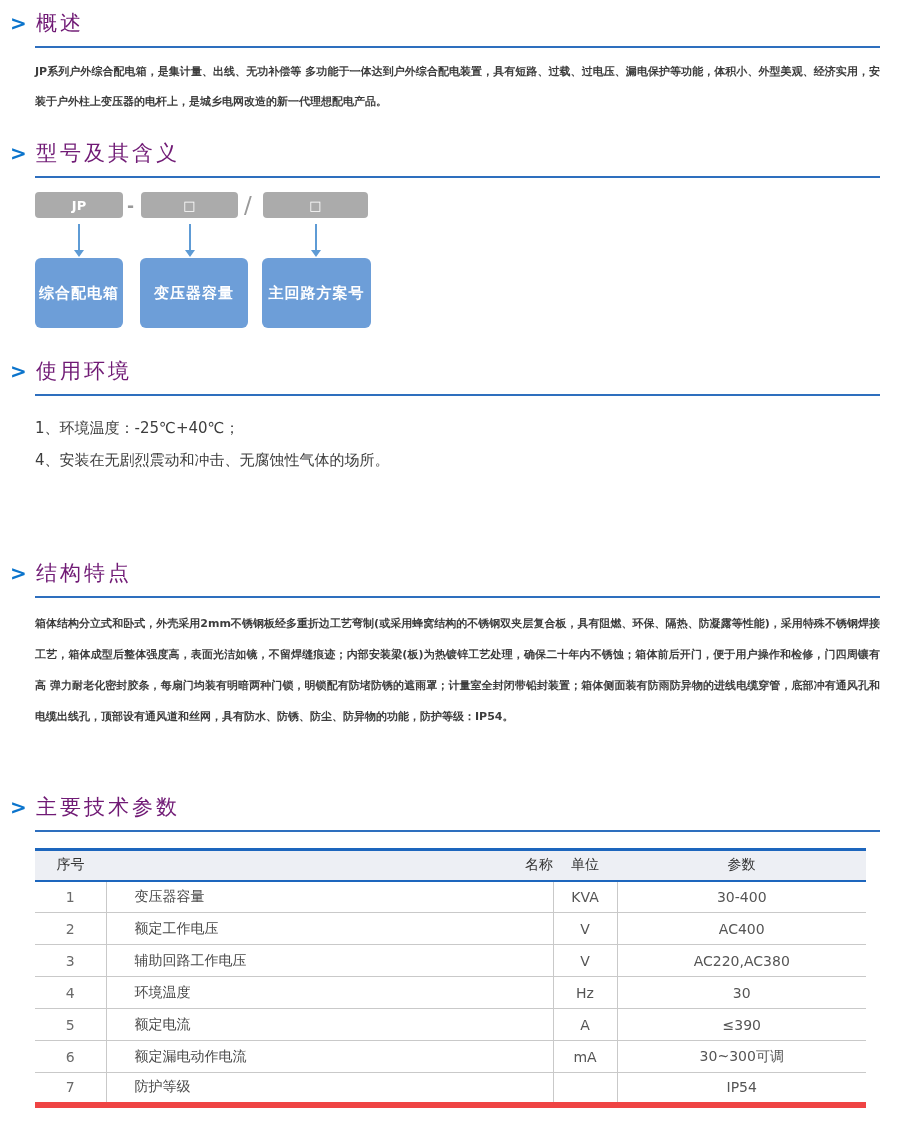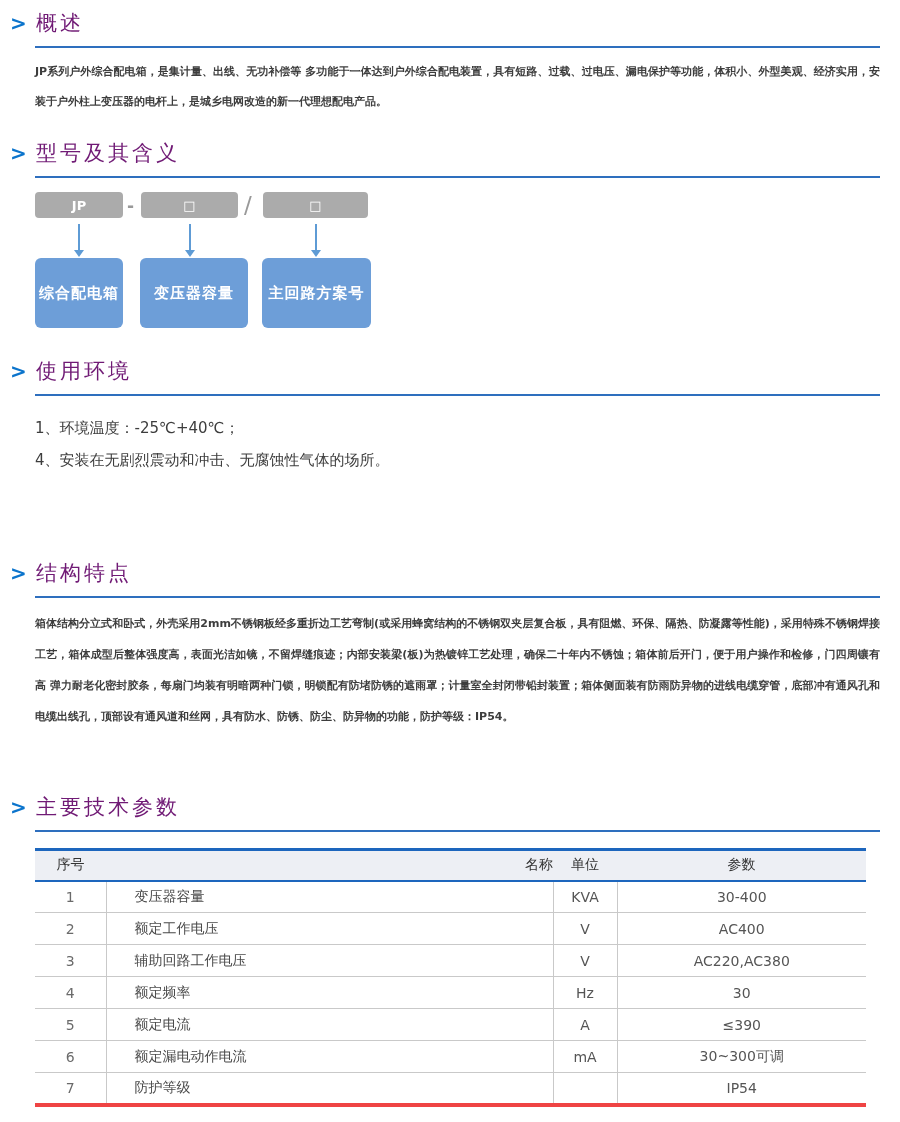--- a/index.html
+++ b/index.html
@@ -52,21 +52,21 @@
     display:flex; align-items:center; justify-content:center;
   }
   .meaning-box.m1 { left:0;     width:88px;  }
   .meaning-box.m2 { left:105px; width:108px; }
   .meaning-box.m3 { left:227px; width:109px; }
 
   
   .param-table {
     position:absolute; left:35px; top:848px; width:831px;
     border-collapse:collapse; table-layout:fixed;
-    border-top:3px solid #1d66bd; border-bottom:4px solid #ef4444;
+    border-top:3px solid #1d66bd; border-bottom:6px solid #ef4444;
   }
   .param-table col.c1 { width:71px; }
   .param-table col.c2 { width:447px; }
   .param-table col.c3 { width:64px; }
   .param-table col.c4 { width:249px; }
   .param-table thead tr { background:#edeff4; height:31px; border-bottom:2px solid #1d66bd; }
   .param-table th {
     font-size:14px; color:#333333; font-weight:normal; text-align:center; padding:0;
   }
   .param-table th:nth-child(2) { text-align:right; padding-left:28px; }
@@ -175,21 +175,21 @@
           <td>AC400</td>
         </tr>
         <tr>
           <td>3</td>
           <td>辅助回路工作电压</td>
           <td>V</td>
           <td>AC220,AC380</td>
         </tr>
         <tr>
           <td>4</td>
-          <td>额定频率</td>
+          <td>环境温度</td>
           <td>Hz</td>
           <td>30</td>
         </tr>
         <tr>
           <td>5</td>
           <td>额定电流</td>
           <td>A</td>
           <td>≤390</td>
         </tr>
         <tr>

